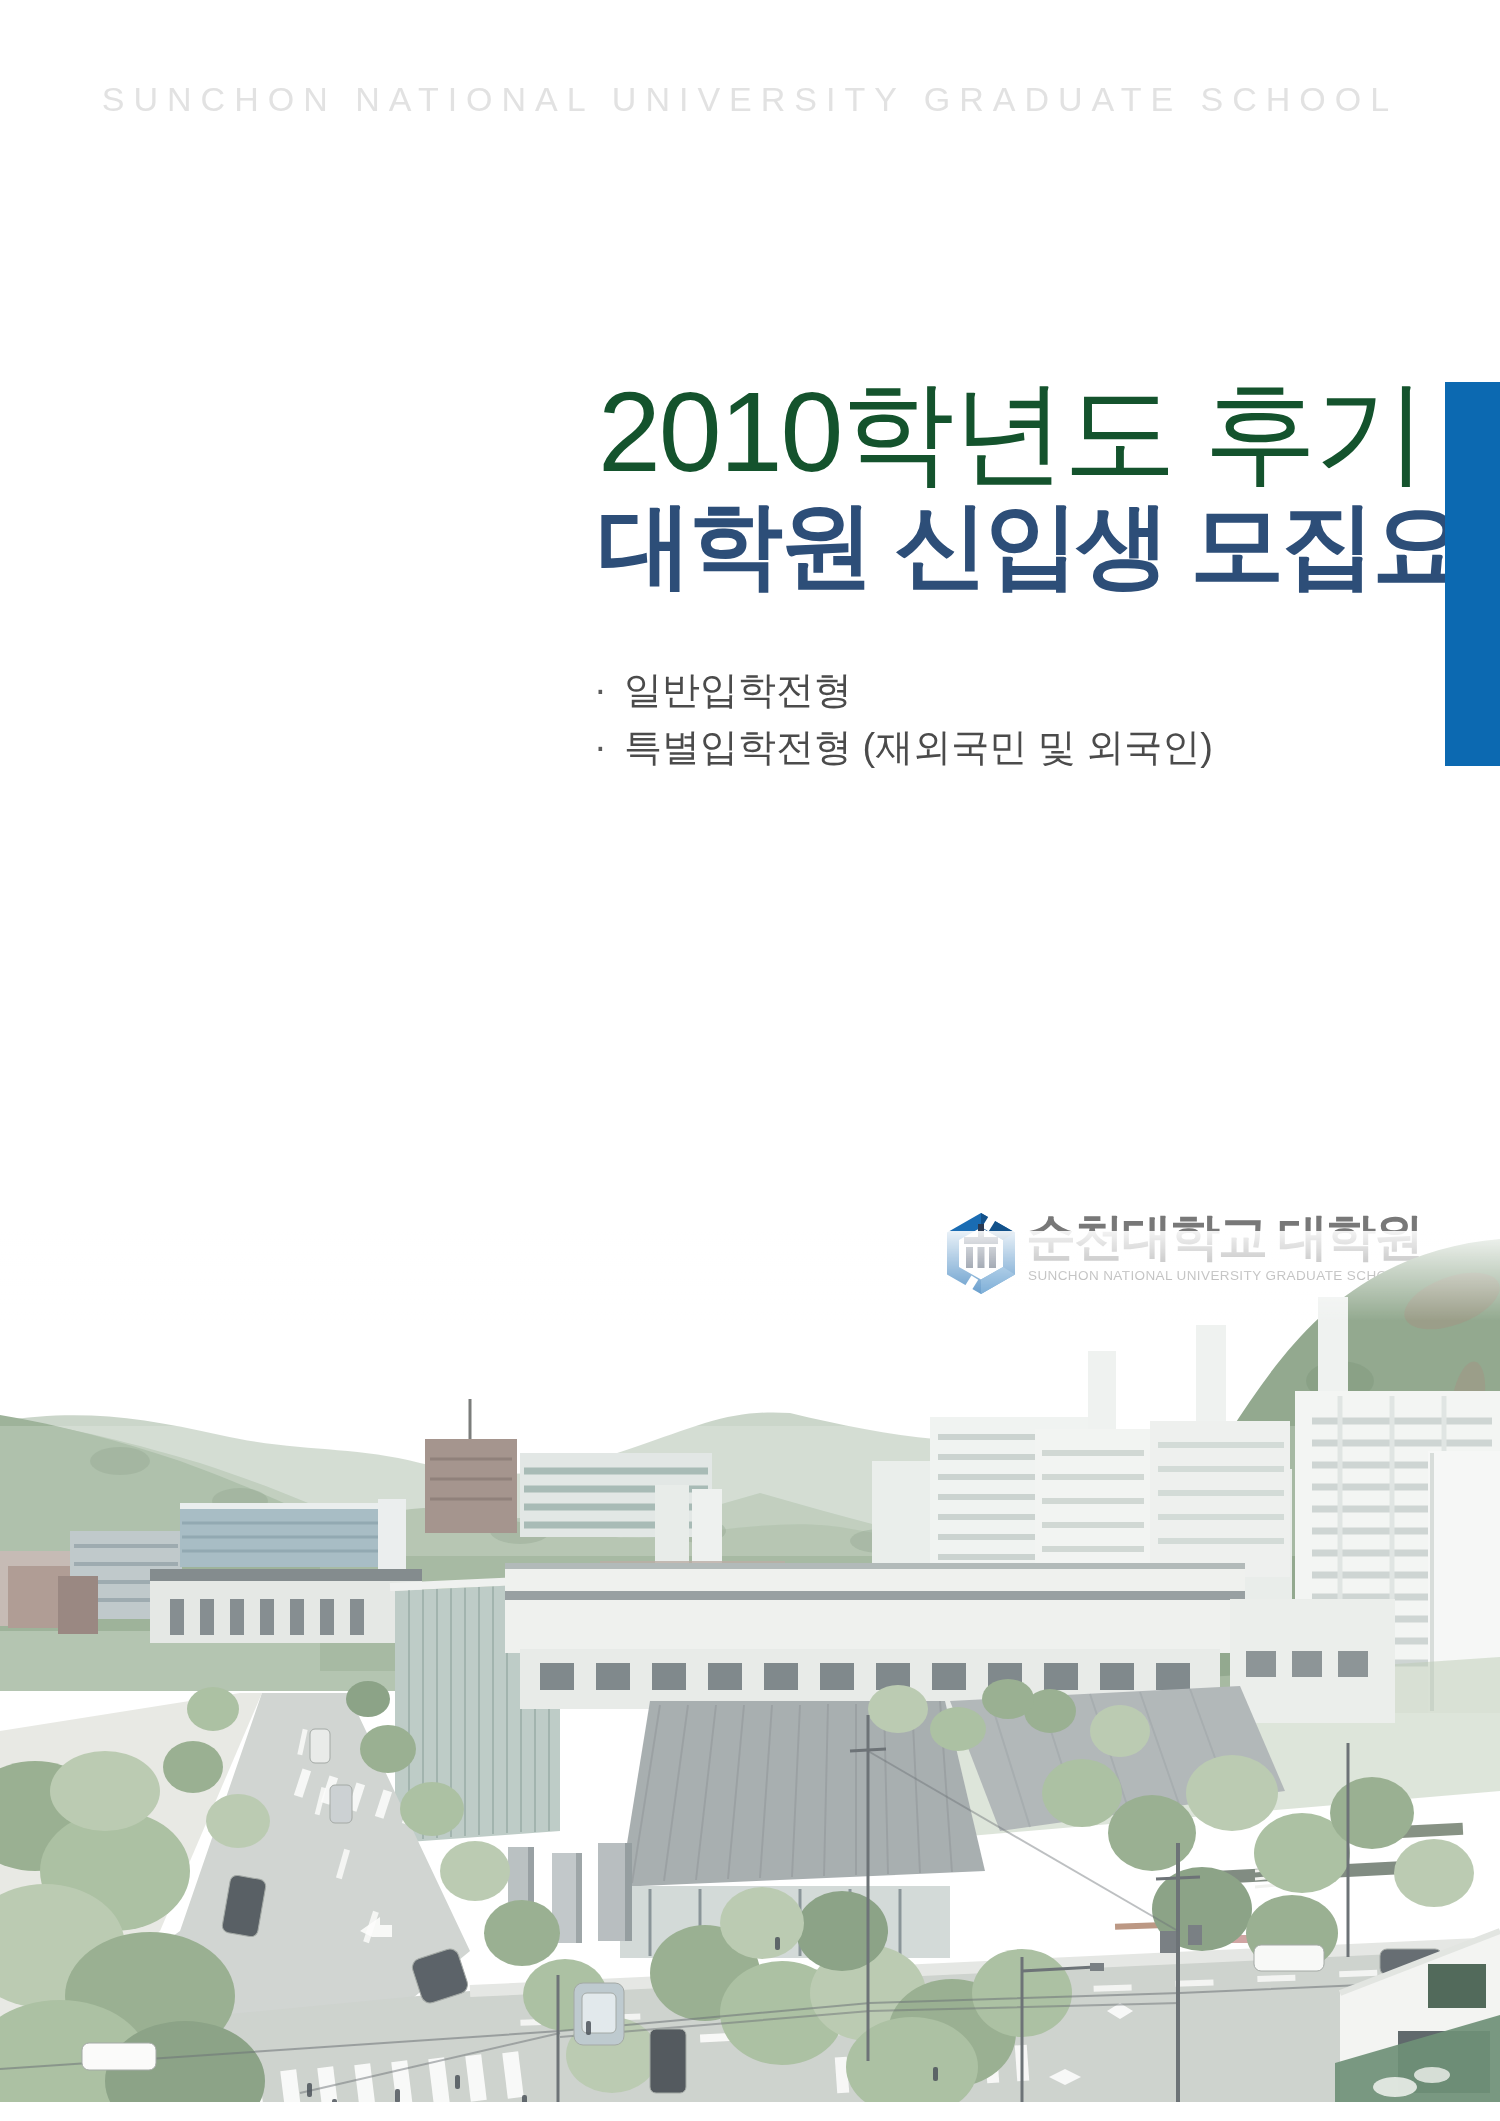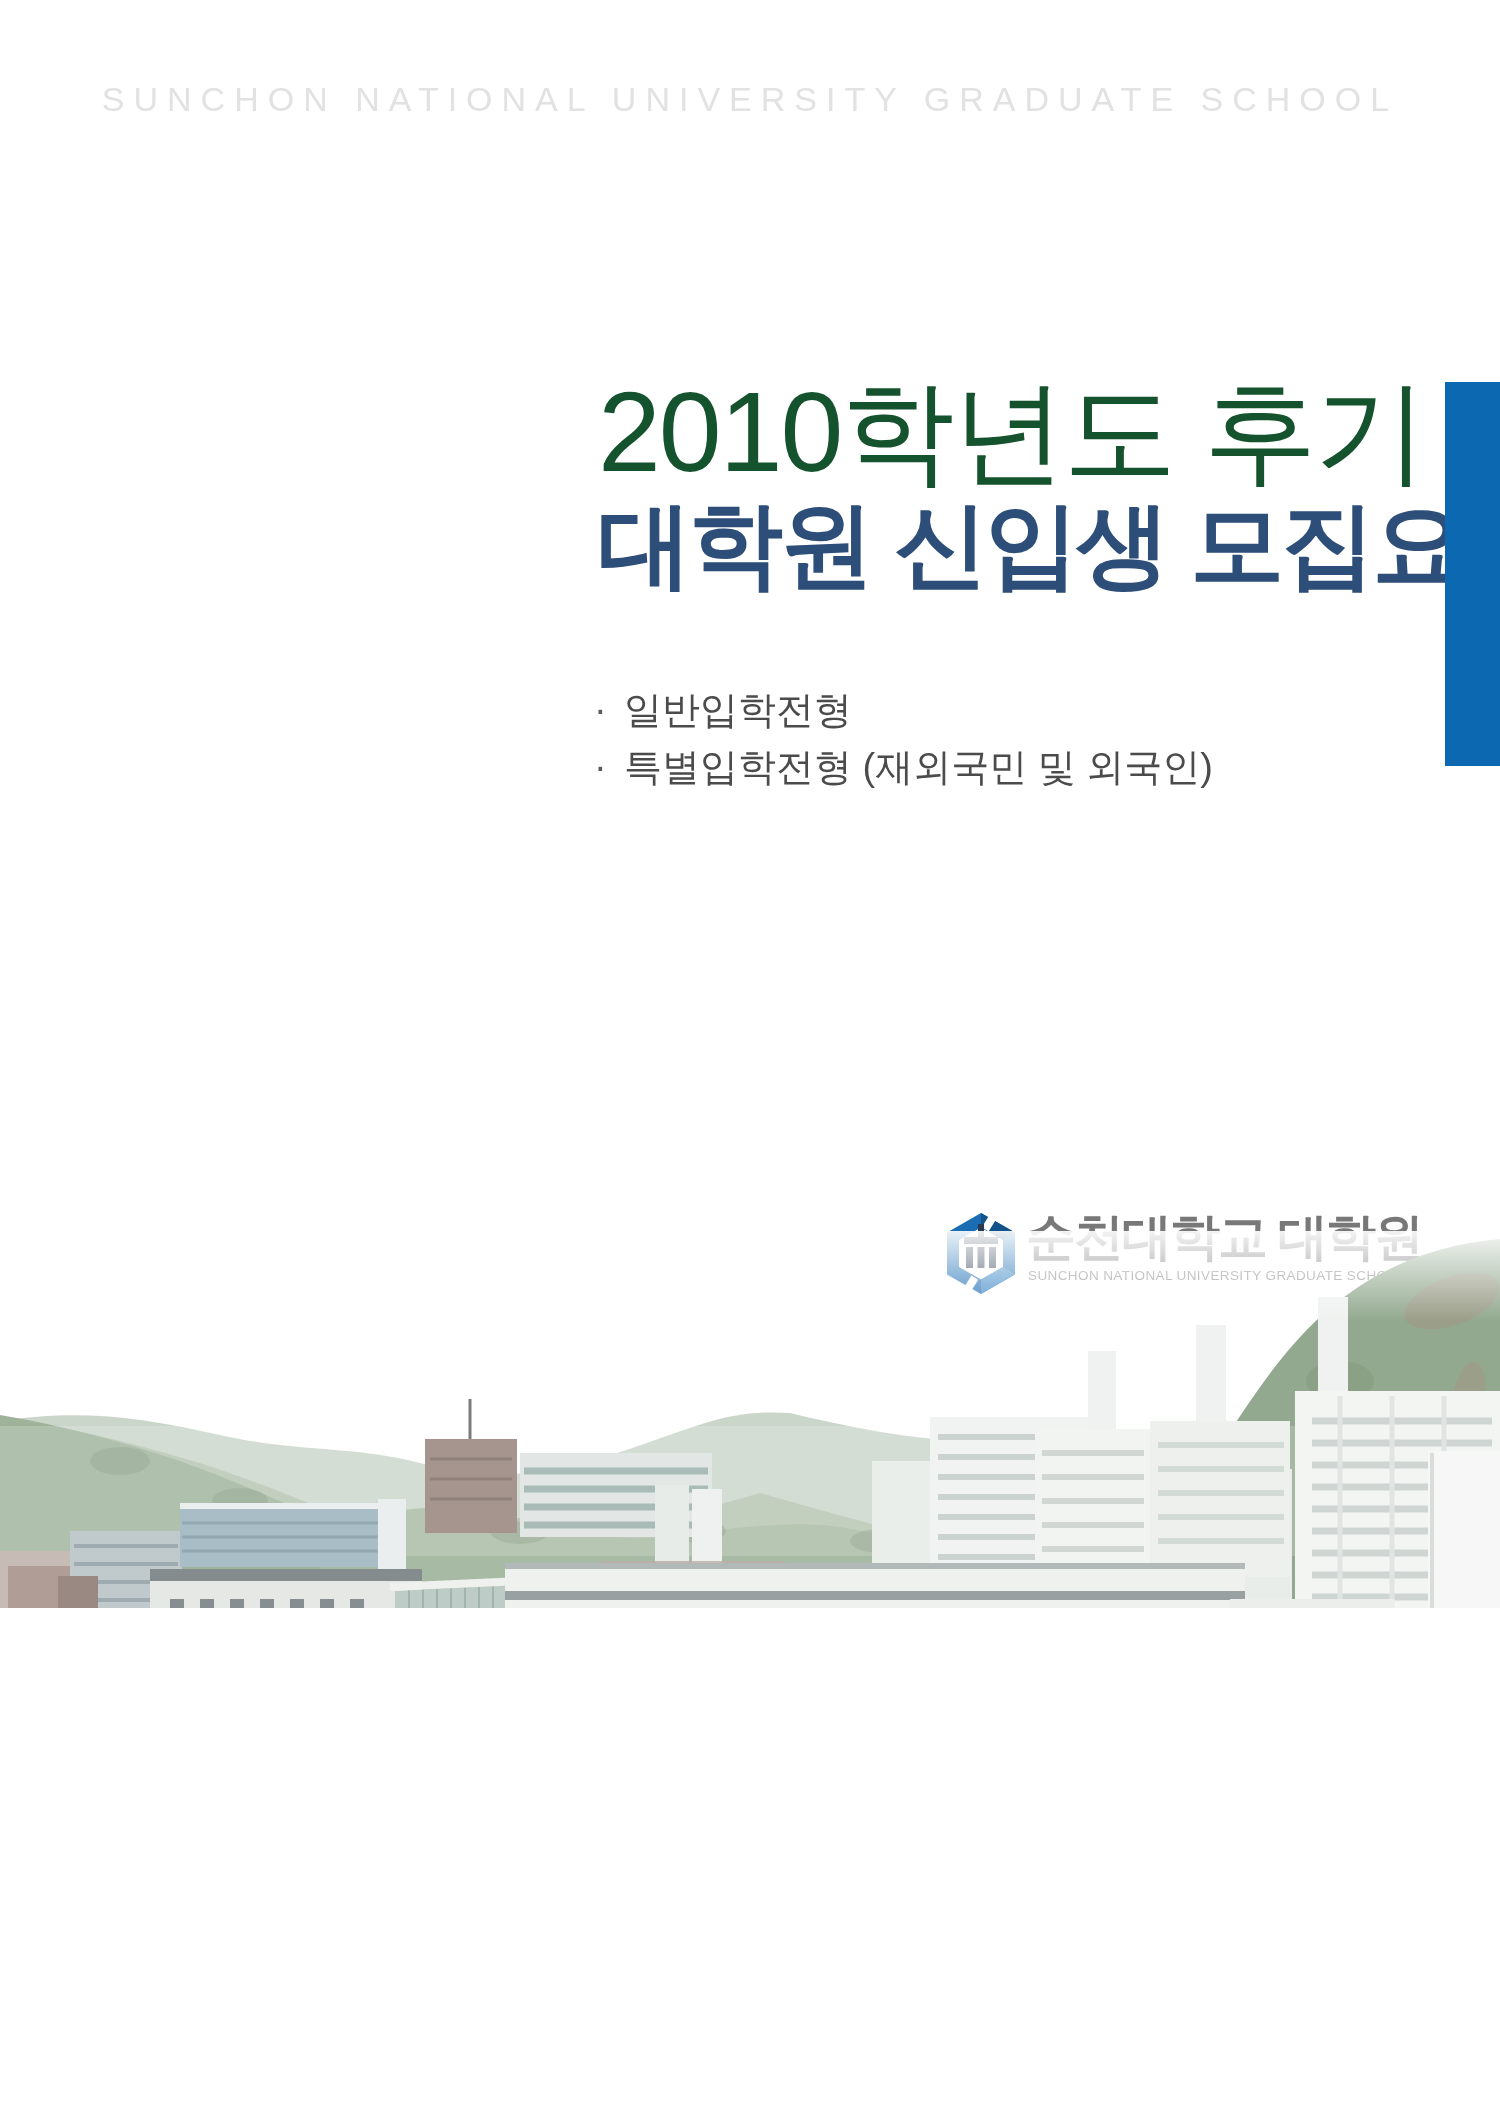--- a/index.html
+++ b/index.html
@@ -1,24 +1,24 @@
 <!DOCTYPE html>
 <html><head>
 <meta charset="utf-8">
 <style>
   html,body{margin:0;padding:0;background:#ffffff;}
-  .page{position:relative;width:1500px;height:1608px;background:#ffffff;overflow:hidden;
+  .page{position:relative;width:1500px;height:2102px;background:#ffffff;overflow:hidden;
         font-family:"Liberation Sans", sans-serif;}
   .brand-header{position:absolute;top:80px;left:0;right:0;text-align:center;
         font-size:34px;font-weight:300;letter-spacing:9px;color:#e2e2e2;white-space:nowrap;}
   .title-line1{position:absolute;left:598px;top:376px;font-size:113px;font-weight:300;
         letter-spacing:-2px;color:#14532d;white-space:nowrap;line-height:1;}
   .title-line2{position:absolute;left:598px;top:498px;font-size:94px;font-weight:700;
         letter-spacing:-3px;color:#2d4e78;white-space:nowrap;line-height:1;}
-  .tracks{position:absolute;left:594px;top:682px;color:#4b4b4b;font-size:38px;line-height:57px;}
+  .tracks{position:absolute;left:594px;top:662px;color:#4b4b4b;font-size:38px;line-height:57px;}
   .track-row{white-space:nowrap;}
   .track-row .dot{display:inline-block;width:30px;color:#5a5a5a;}
   .accent-bar{position:absolute;left:1445px;top:382px;width:55px;height:384px;background:#0c69b1;}
   .logo{position:absolute;left:944px;top:1210px;width:440px;height:90px;}
   .logo .emblem{position:absolute;left:0;top:2px;}
   .logo .kr{position:absolute;left:82px;top:2px;font-size:50px;font-weight:700;
         letter-spacing:-2px;color:#787878;white-space:nowrap;line-height:1;}
   .logo .en{position:absolute;left:84px;top:58px;font-size:13.5px;font-weight:400;
         letter-spacing:.4px;color:#8a8a8a;white-space:nowrap;}
   .photo{position:absolute;left:0;top:1231px;width:1500px;height:890px;}

